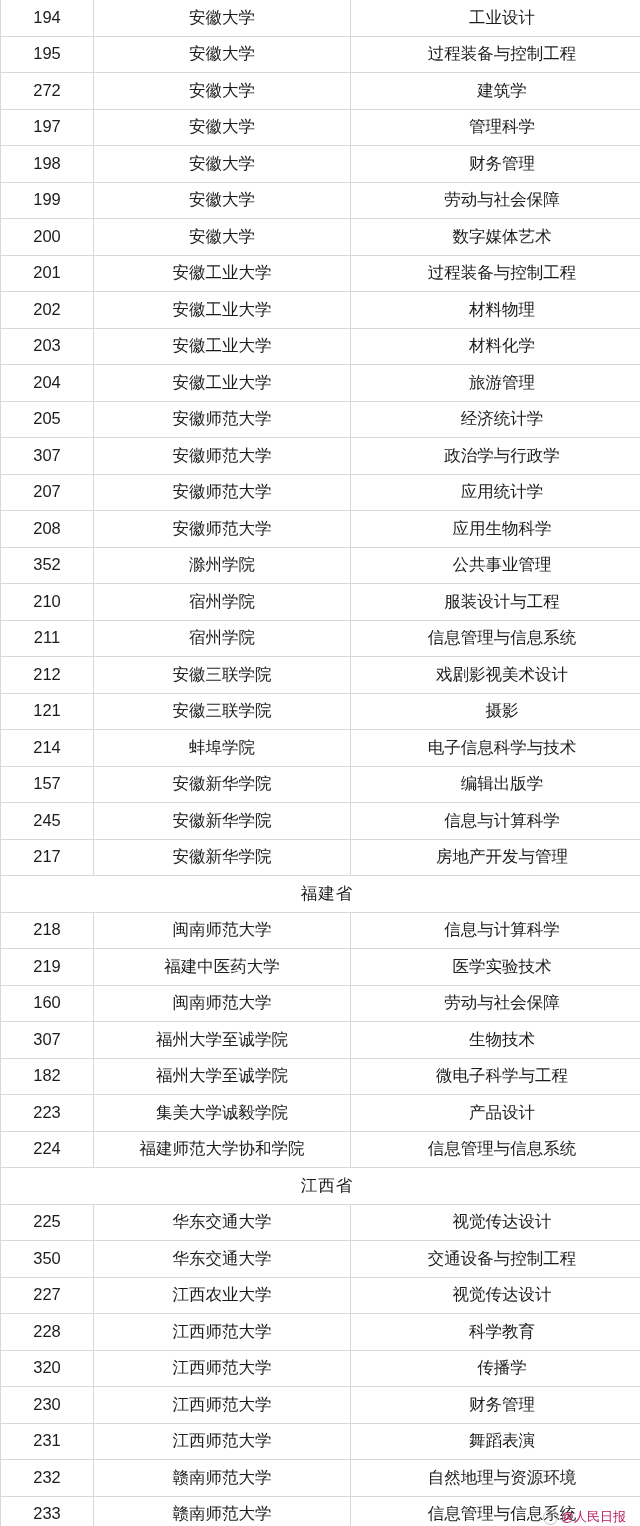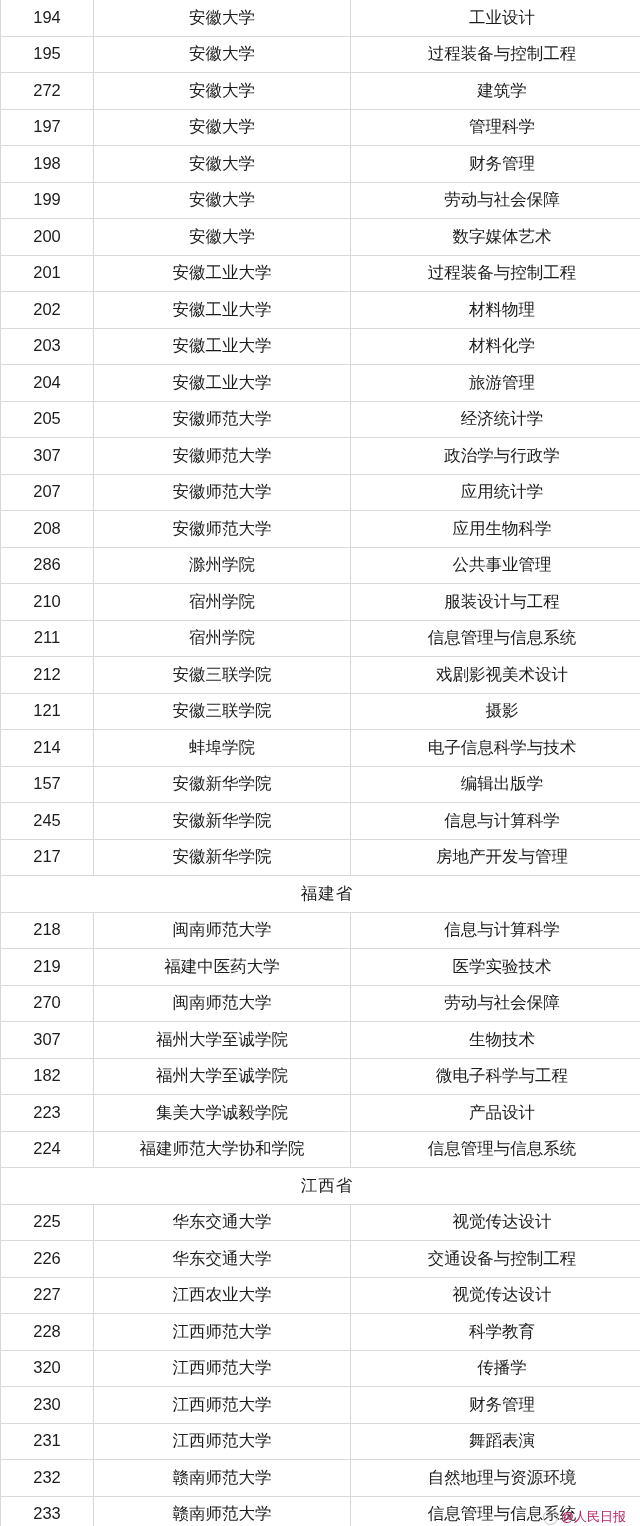--- a/index.html
+++ b/index.html
@@ -148,21 +148,21 @@
           <td class="col-idx edge-left">207</td>
           <td class="col-school">安徽师范大学</td>
           <td class="col-major edge-right">应用统计学</td>
         </tr>
         <tr>
           <td class="col-idx edge-left">208</td>
           <td class="col-school">安徽师范大学</td>
           <td class="col-major edge-right">应用生物科学</td>
         </tr>
         <tr>
-          <td class="col-idx edge-left">286</td>
+          <td class="col-idx edge-left">352</td>
           <td class="col-school">滁州学院</td>
           <td class="col-major edge-right">公共事业管理</td>
         </tr>
         <tr>
           <td class="col-idx edge-left">210</td>
           <td class="col-school">宿州学院</td>
           <td class="col-major edge-right">服装设计与工程</td>
         </tr>
         <tr>
           <td class="col-idx edge-left">211</td>
@@ -206,21 +206,21 @@
           <td class="col-idx edge-left">218</td>
           <td class="col-school">闽南师范大学</td>
           <td class="col-major edge-right">信息与计算科学</td>
         </tr>
         <tr>
           <td class="col-idx edge-left">219</td>
           <td class="col-school">福建中医药大学</td>
           <td class="col-major edge-right">医学实验技术</td>
         </tr>
         <tr>
-          <td class="col-idx edge-left">270</td>
+          <td class="col-idx edge-left">160</td>
           <td class="col-school">闽南师范大学</td>
           <td class="col-major edge-right">劳动与社会保障</td>
         </tr>
         <tr>
           <td class="col-idx edge-left">307</td>
           <td class="col-school">福州大学至诚学院</td>
           <td class="col-major edge-right">生物技术</td>
         </tr>
         <tr>
           <td class="col-idx edge-left">182</td>
@@ -239,21 +239,21 @@
         </tr>
         <tr class=" section">
           <td colspan="3" class="edge-left edge-right">江西省</td>
         </tr>
         <tr>
           <td class="col-idx edge-left">225</td>
           <td class="col-school">华东交通大学</td>
           <td class="col-major edge-right">视觉传达设计</td>
         </tr>
         <tr>
-          <td class="col-idx edge-left">226</td>
+          <td class="col-idx edge-left">350</td>
           <td class="col-school">华东交通大学</td>
           <td class="col-major edge-right">交通设备与控制工程</td>
         </tr>
         <tr>
           <td class="col-idx edge-left">227</td>
           <td class="col-school">江西农业大学</td>
           <td class="col-major edge-right">视觉传达设计</td>
         </tr>
         <tr>
           <td class="col-idx edge-left">228</td>

